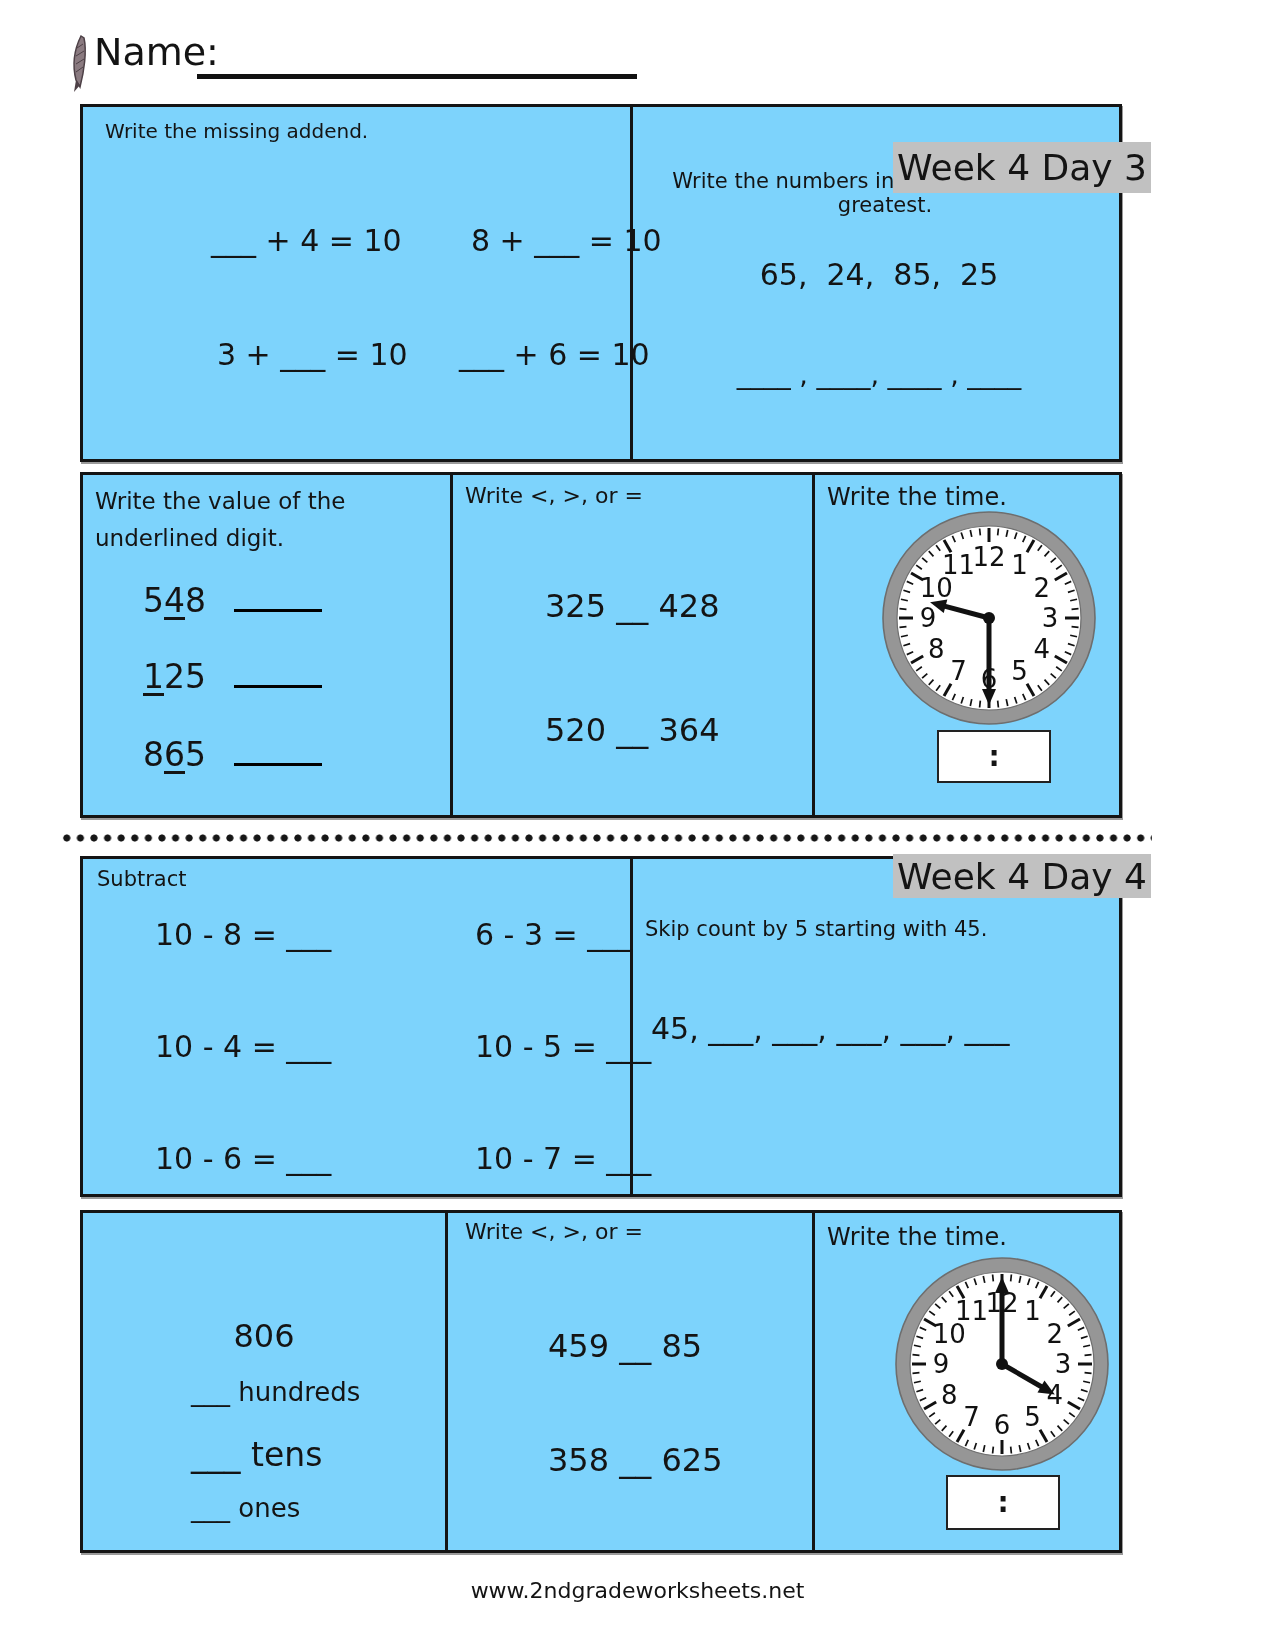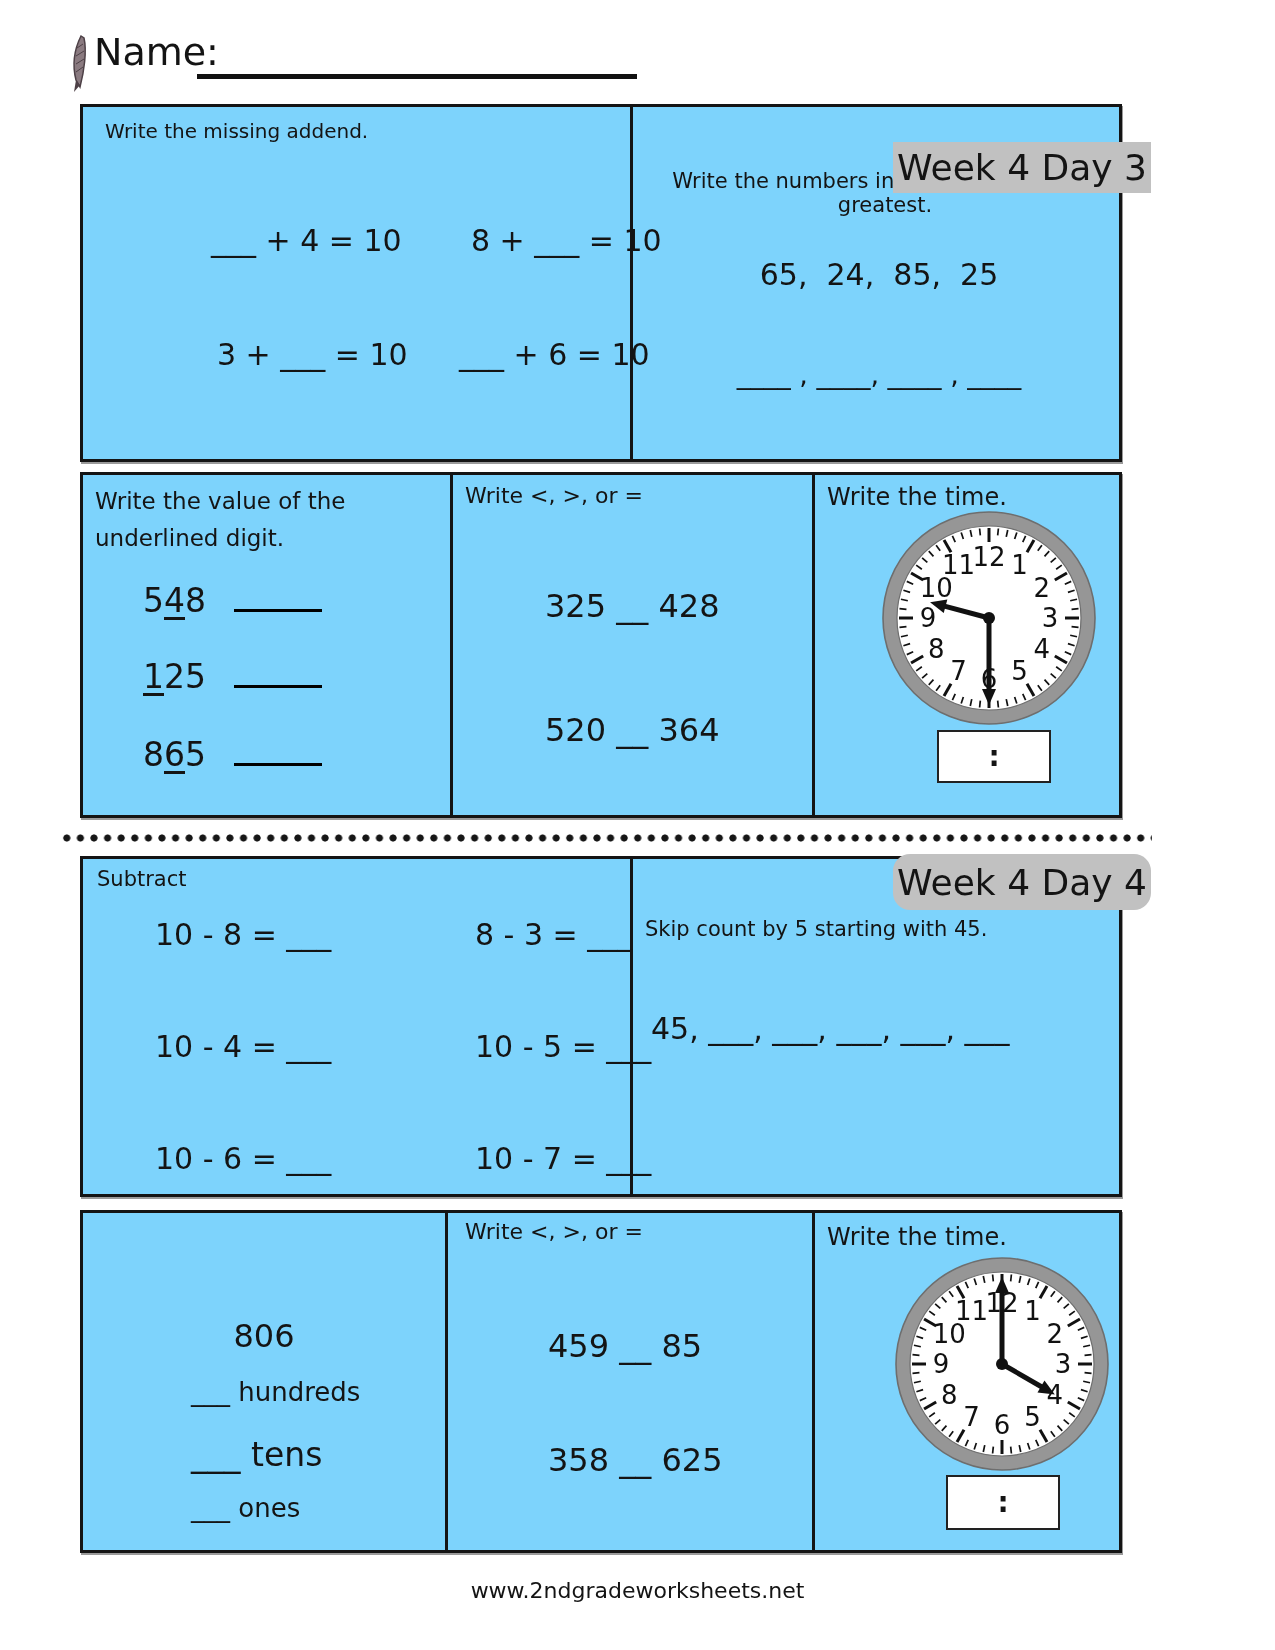--- a/index.html
+++ b/index.html
@@ -161,28 +161,28 @@
           <polygon points="107.00000000000001,194 100.00000000000001,178 114.00000000000001,178" fill="#111"></polygon>
           <circle cx="107" cy="107" r="6" fill="#111"></circle>
         </svg></div>
     <div class="digital" style="left:854px; top:255px;">
         <span>:</span>
       </div>
   </div>
 
   <div class="dots"></div>
 
-  <div class="badge" style="left:893px; top:854px; height:56px;border-radius:17px;">Week 4 Day 4</div>
+  <div class="badge" style="left:893px; top:854px; height:44px;">Week 4 Day 4</div>
 
   <div class="wtable" style="left:80px; top:856px; width:1042px; height:341px;">
     <div class="vdiv" style="left:547px;"></div>
 
     <div class="cell-title" style="left:14px; top:8px; font-size:21px;">Subtract</div>
     <div class="prob" style="left:72px;  top:58px;">10 - 8 = ___</div>
-    <div class="prob" style="left:392px; top:58px;">8 - 3 = ___</div>
+    <div class="prob" style="left:392px; top:58px;">6 - 3 = ___</div>
     <div class="prob" style="left:72px;  top:170px;">10 - 4 = ___</div>
     <div class="prob" style="left:392px; top:170px;">10 - 5 = ___</div>
     <div class="prob" style="left:72px;  top:282px;">10 - 6 = ___</div>
     <div class="prob" style="left:392px; top:282px;">10 - 7 = ___</div>
 
     <div class="cell-title" style="left:562px; top:58px; font-size:21px;">Skip count by 5 starting with 45.</div>
     <div class="prob" style="left:568px; top:152px;">45, ___, ___, ___, ___, ___</div>
   </div>
 
   <div class="wtable" style="left:80px; top:1210px; width:1042px; height:343px;">

